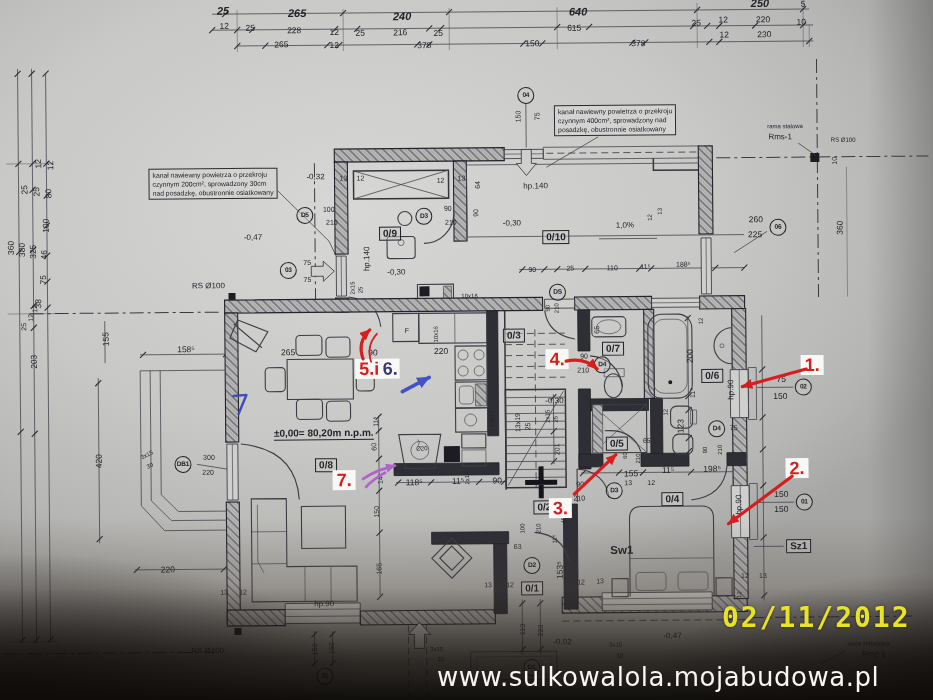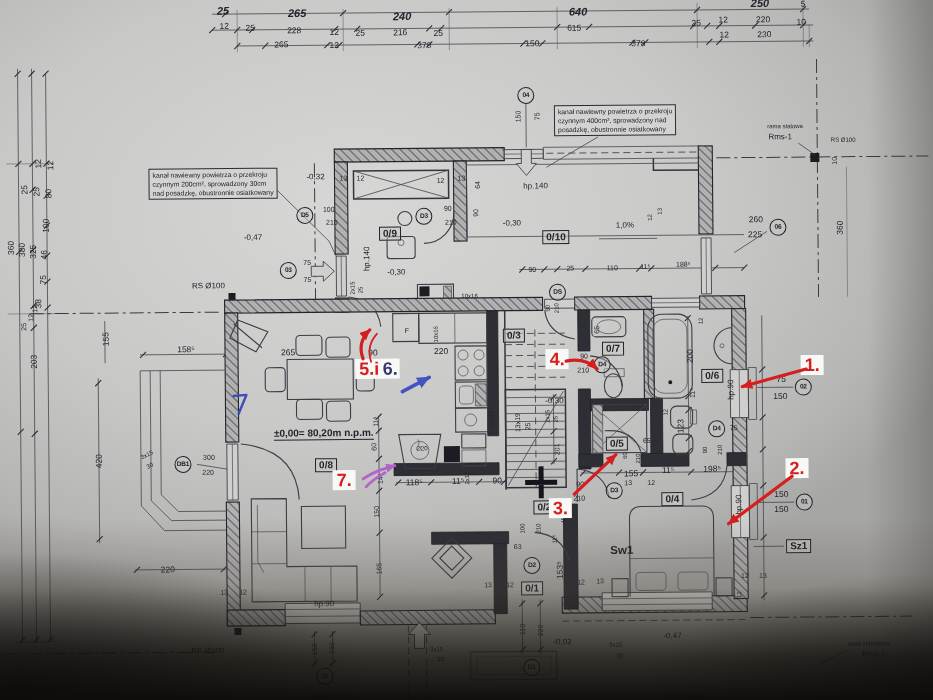--- a/index.html
+++ b/index.html
@@ -504,14 +504,16 @@
         <path d="M402,391 L429,377" class="arrow-blue" marker-end="url(#ah-blue)"></path>
         <path d="M233,394 L246,393 L238,412" class="arrow-bluepen"></path>
         <path d="M362,478 C374,470 383,468 394,465" class="arrow-purple" marker-end="url(#ah-purple)"></path>
         <path d="M365,486 C371,479 377,476 384,472" class="arrow-purple"></path>
       </svg>
   </div>
 
   <div id="shade"></div>
 
   <div id="stamps">
+    <div id="date-stamp">02/11/2012</div>
+    <div id="watermark">www.sulkowalola.mojabudowa.pl</div>
   </div>
 </div>
 
 </body></html>

